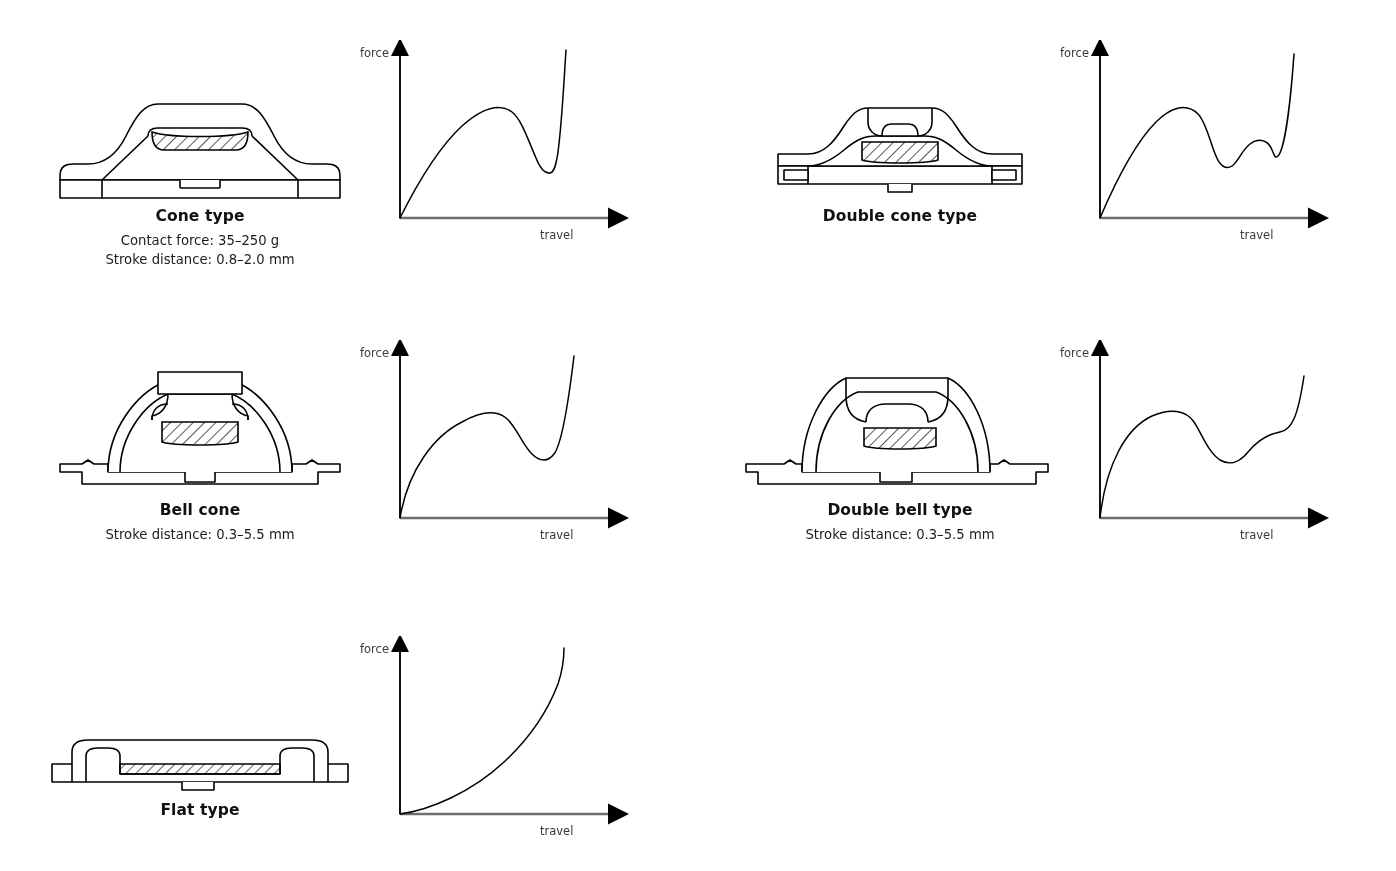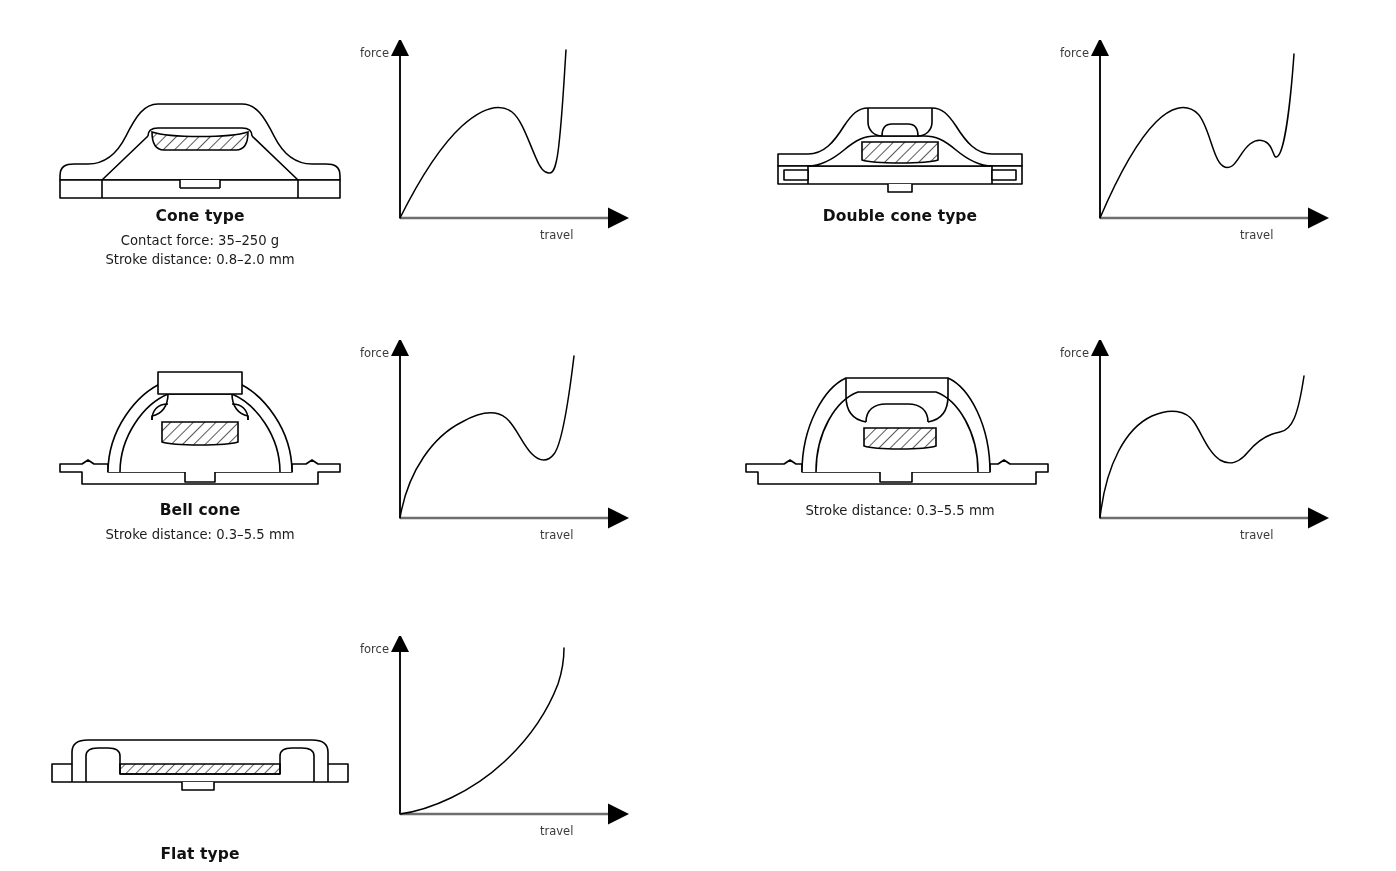--- a/index.html
+++ b/index.html
@@ -213,20 +213,21 @@
       <path d="M62,112 C62,66 84,28 106,18 L208,18 C230,28 250,66 250,112"></path>
       <path d="M76,112 C76,72 96,40 118,32 L196,32 C218,40 238,72 238,112" fill="none"></path>
       <path d="M106,18 L106,36 C106,52 114,60 126,62
                M208,18 L208,36 C208,52 200,60 188,62" fill="none"></path>
       <path d="M126,62 C126,50 134,44 146,44 L168,44 C180,44 188,50 188,62" fill="none"></path>
       <path d="M140,112 L140,122 L172,122 L172,112" fill="#ffffff"></path>
     </g>
     <path d="M124,68 L196,68 L196,86 C184,90 136,90 124,86 Z" fill="url(#hatchDBell)" stroke="#000000" stroke-width="1.6"></path>
   </svg>
   <div class="caption" style="top:142px;">
+    <div class="cap-title">Double bell type</div>
     <div class="cap-line">Stroke distance: 0.3–5.5 mm</div>
   </div>
 </div>
 
 <div class="chart" style="left:1052px; top:340px; width:280px; height:215px;">
   <span class="axis-label lbl-force">force</span>
   <span class="axis-label lbl-travel">travel</span>
   <svg width="280" height="215" viewBox="0 0 280 215">
     <line x1="48" y1="178" x2="48" y2="14" stroke="#111111" stroke-width="2" marker-end="url(#arrV)"></line>
     <line x1="48" y1="178" x2="258" y2="178" stroke="#6e6e6e" stroke-width="2.4" marker-end="url(#arrH)"></line>
@@ -250,21 +251,21 @@
       <path d="M32,52 L32,34 M288,52 L288,34" fill="none"></path>
       <path d="M46,52 L46,26 C46,20 50,18 58,18 L68,18
                C76,18 80,20 80,26 L80,44" fill="none"></path>
       <path d="M274,52 L274,26 C274,20 270,18 262,18 L252,18
                C244,18 240,20 240,26 L240,44" fill="none"></path>
       <line x1="80" y1="44" x2="240" y2="44"></line>
       <path d="M142,52 L142,60 L174,60 L174,52" fill="#ffffff"></path>
     </g>
     <path d="M80,34 L240,34 L240,44 L80,44 Z" fill="url(#hatchFlat)" stroke="#000000" stroke-width="1.5"></path>
   </svg>
-  <div class="caption" style="top:72px;margin-top:44px;">
+  <div class="caption" style="top:72px;">
     <div class="cap-title">Flat type</div>
   </div>
 </div>
 
 <div class="chart" style="left:352px; top:636px; width:280px; height:215px;">
   <span class="axis-label lbl-force">force</span>
   <span class="axis-label lbl-travel">travel</span>
   <svg width="280" height="215" viewBox="0 0 280 215">
     <line x1="48" y1="178" x2="48" y2="14" stroke="#111111" stroke-width="2" marker-end="url(#arrV)"></line>
     <line x1="48" y1="178" x2="258" y2="178" stroke="#6e6e6e" stroke-width="2.4" marker-end="url(#arrH)"></line>

